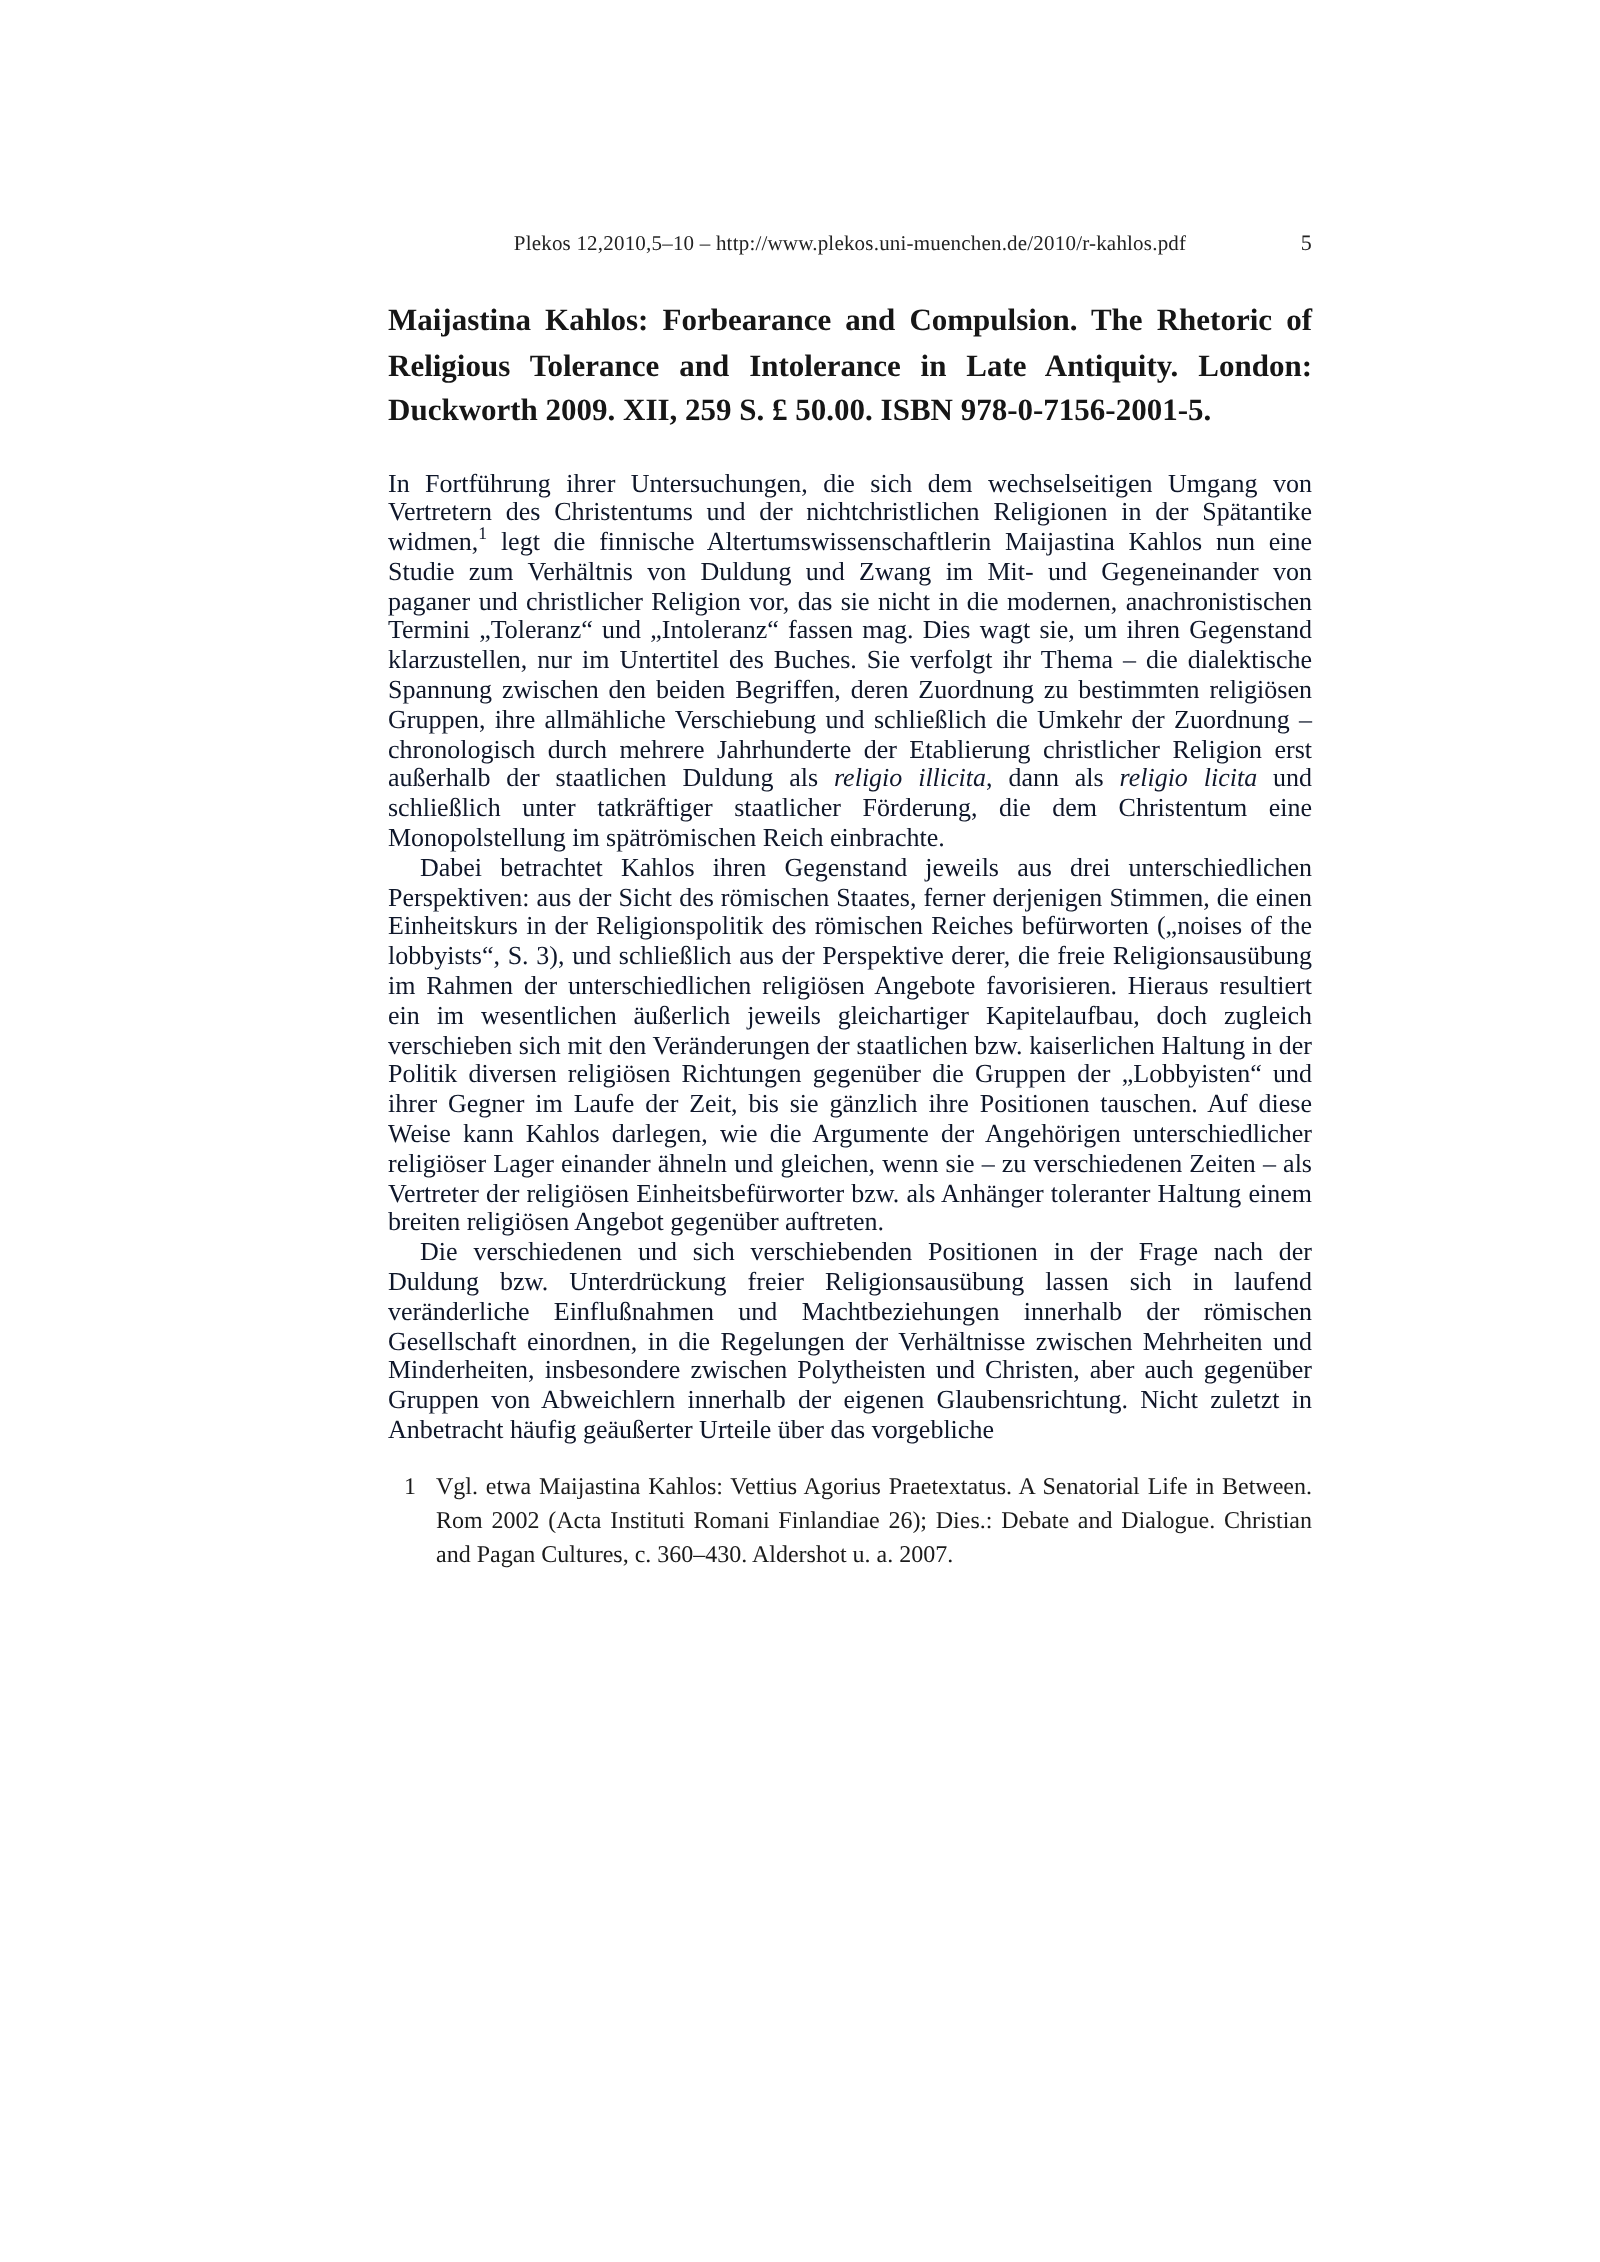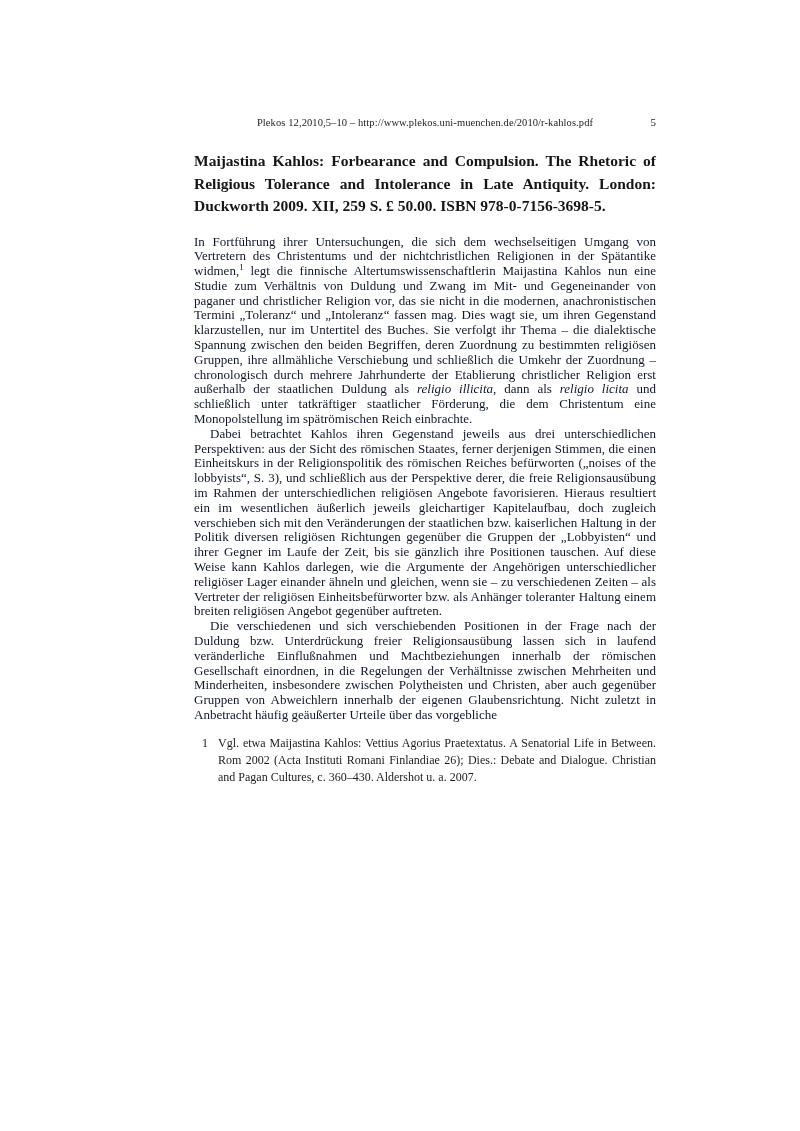--- a/index.html
+++ b/index.html
@@ -88,21 +88,21 @@
 
 <div class="page">
 
   <div class="running-header">
     <span class="header-text">Plekos 12,2010,5–10 – http://www.plekos.uni-muenchen.de/2010/r-kahlos.pdf</span>
     <span class="page-number">5</span>
   </div>
 
   <div class="content">
 
-    <h1 class="book-title">Maijastina Kahlos: Forbearance and Compulsion. The Rhetoric of Religious Tolerance and Intolerance in Late Antiquity. London: Duckworth 2009. XII, 259 S. £ 50.00. ISBN 978-0-7156-3698-5.</h1>
+    <h1 class="book-title">Maijastina Kahlos: Forbearance and Compulsion. The Rhetoric of Religious Tolerance and Intolerance in Late Antiquity. London: Duckworth 2009. XII, 259 S. £ 50.00. ISBN 978-0-7156-2001-5.</h1>
 
     <div class="body-paragraphs">
         <p class="para"><span>In Fortführung ihrer Untersuchungen, die sich dem wechselseitigen Umgang von Vertretern des Christentums und der nichtchristlichen Religionen in der Spätantike widmen,</span><sup>1</sup><span> legt die finnische Altertumswissenschaftlerin Maijastina Kahlos nun eine Studie zum Verhältnis von Duldung und Zwang im Mit- und Gegeneinander von paganer und christlicher Religion vor, das sie nicht in die modernen, anachronistischen Termini „Toleranz“ und „Intoleranz“ fassen mag. Dies wagt sie, um ihren Gegenstand klarzustellen, nur im Untertitel des Buches. Sie verfolgt ihr Thema – die dialektische Spannung zwischen den beiden Begriffen, deren Zuordnung zu bestimmten religiösen Gruppen, ihre allmähliche Verschiebung und schließlich die Umkehr der Zuordnung – chronologisch durch mehrere Jahrhunderte der Etablierung christlicher Religion erst außerhalb der staatlichen Duldung als </span><em>religio illicita</em><span>, dann als </span><em>religio licita</em><span> und schließlich unter tatkräftiger staatlicher Förderung, die dem Christentum eine Monopolstellung im spätrömischen Reich einbrachte.</span></p>
         <p class="para indent"><span>Dabei betrachtet Kahlos ihren Gegenstand jeweils aus drei unterschiedlichen Perspektiven: aus der Sicht des römischen Staates, ferner derjenigen Stimmen, die einen Einheitskurs in der Religionspolitik des römischen Reiches befürworten („noises of the lobbyists“, S. 3), und schließlich aus der Perspektive derer, die freie Religionsausübung im Rahmen der unterschiedlichen religiösen Angebote favorisieren. Hieraus resultiert ein im wesentlichen äußerlich jeweils gleichartiger Kapitelaufbau, doch zugleich verschieben sich mit den Veränderungen der staatlichen bzw. kaiserlichen Haltung in der Politik diversen religiösen Richtungen gegenüber die Gruppen der „Lobbyisten“ und ihrer Gegner im Laufe der Zeit, bis sie gänzlich ihre Positionen tauschen. Auf diese Weise kann Kahlos darlegen, wie die Argumente der Angehörigen unterschiedlicher religiöser Lager einander ähneln und gleichen, wenn sie – zu verschiedenen Zeiten – als Vertreter der religiösen Einheitsbefürworter bzw. als Anhänger toleranter Haltung einem breiten religiösen Angebot gegenüber auftreten.</span></p>
         <p class="para indent"><span>Die verschiedenen und sich verschiebenden Positionen in der Frage nach der Duldung bzw. Unterdrückung freier Religionsausübung lassen sich in laufend veränderliche Einflußnahmen und Machtbeziehungen innerhalb der römischen Gesellschaft einordnen, in die Regelungen der Verhältnisse zwischen Mehrheiten und Minderheiten, insbesondere zwischen Polytheisten und Christen, aber auch gegenüber Gruppen von Abweichlern innerhalb der eigenen Glaubensrichtung. Nicht zuletzt in Anbetracht häufig geäußerter Urteile über das vorgebliche</span></p>
       </div>
 
     <div class="footnote-block">
       <span class="fn-num">1</span>
       <span class="fn-text">Vgl. etwa Maijastina Kahlos: Vettius Agorius Praetextatus. A Senatorial Life in Between. Rom 2002 (Acta Instituti Romani Finlandiae 26); Dies.: Debate and Dialogue. Christian and Pagan Cultures, c. 360–430. Aldershot u. a. 2007.</span>

